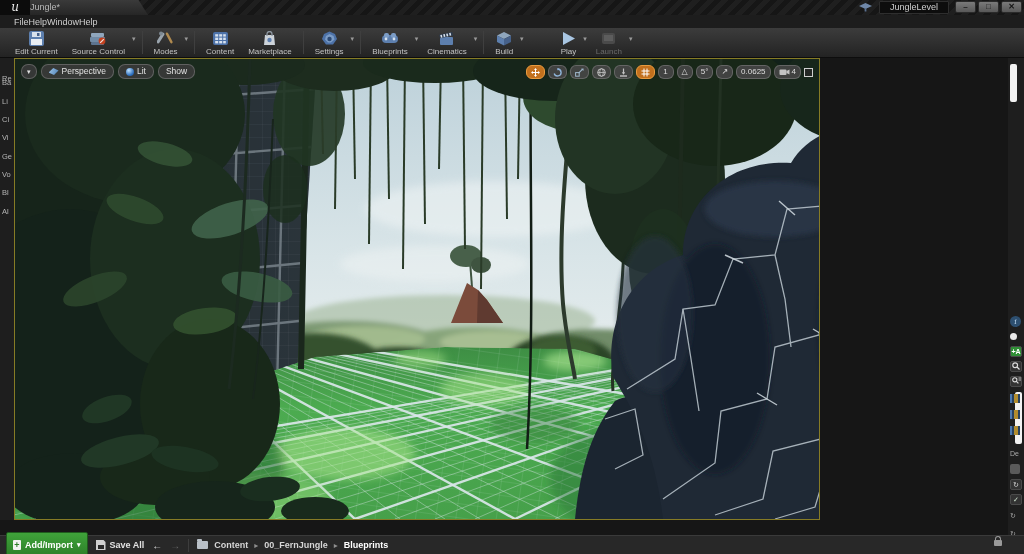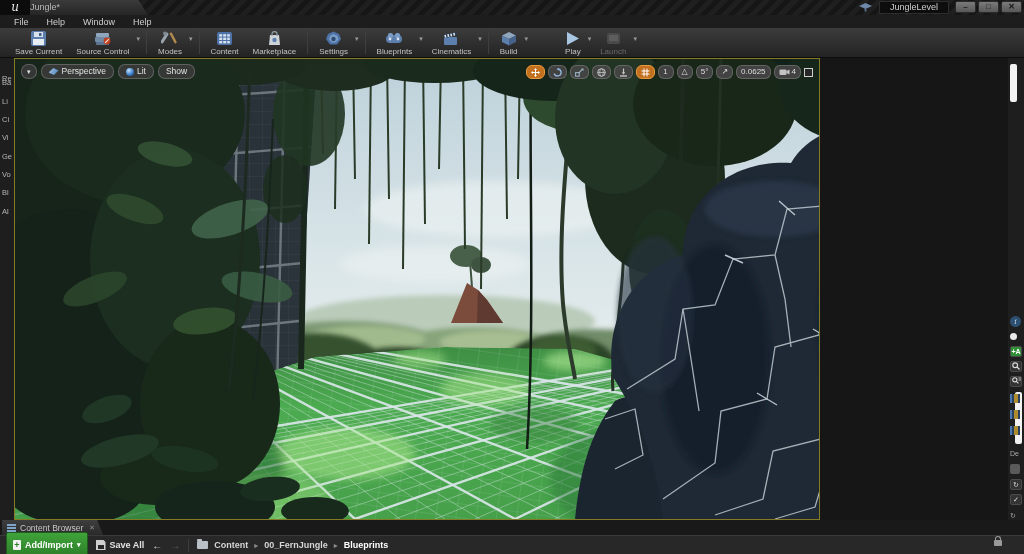--- a/index.html
+++ b/index.html
@@ -21,21 +21,21 @@
     background:#0d0d0d; border:1px solid #2e2e2e; border-radius:1px; color:#cfcfcf;
     font-size:9px; line-height:11px; }
   .gradcap { position:absolute; right:152px; top:3px; width:13px; height:9px; }
   .winbtns { position:absolute; right:2px; top:1px; display:flex; gap:2px; }
   .winbtn { width:21px; height:12px; background:linear-gradient(#7a7a7a,#585858);
     border:1px solid #2a2a2a; border-radius:2px; color:#151515; font-size:8px;
     line-height:10px; text-align:center; font-weight:bold; }
 
   
   .menubar { position:absolute; left:0; top:15px; width:1024px; height:13px; background:#1d1d1d;
-    display:flex; gap:18px; padding-left:14px; align-items:center; }
+    display:flex; padding-left:14px; align-items:center; }
   .menu-item { color:#cfcfcf; font-size:9px; }
 
   
   .toolbar { position:absolute; left:0; top:28px; width:1024px; height:30px;
     background:linear-gradient(#3c3c3c,#232323); border-bottom:1px solid #0d0d0d;
     display:flex; align-items:stretch; padding-left:8px; }
   .tb-group { display:flex; align-items:stretch; }
   .tb-sep { width:1px; background:#141414; border-right:1px solid #3f3f3f; margin:3px 4px; }
   .tb-btn { display:flex; flex-direction:column; align-items:center; justify-content:flex-start;
     padding:2px 7px 1px; position:relative; }
@@ -150,21 +150,21 @@
     <div class="tb-group">
       <div class="tb-btn">
         <span class="ic">
           <svg width="17" height="15" viewBox="0 0 17 15">
               <rect x="1" y="0" width="15" height="15" rx="2" fill="#5d7fae"></rect>
               <rect x="4" y="1" width="9" height="5" fill="#d9e2ec"></rect>
               <rect x="3" y="8" width="11" height="6" fill="#e9eef4"></rect>
               <rect x="9" y="2" width="2.5" height="3" fill="#46618a"></rect>
             </svg>
         </span>
-        <span class="lbl">Save Current</span>
+        <span class="lbl">Edit Current</span>
       </div>
       <div class="tb-btn">
         <span class="ic">
           <svg width="18" height="15" viewBox="0 0 18 15">
               <rect x="2" y="2" width="13" height="4" rx="1" fill="#8fa6bd"></rect>
               <rect x="1" y="6" width="15" height="5" rx="1" fill="#718ba6"></rect>
               <rect x="2" y="11" width="13" height="3" rx="1" fill="#5d7490"></rect>
               <circle cx="13" cy="10" r="3.4" fill="#c2401e"></circle>
               <rect x="10.4" y="9.4" width="5.2" height="1.2" fill="#efe2dc" transform="rotate(-45 13 10)"></rect>
             </svg>
@@ -699,31 +699,20 @@
         <span class="y"></span>
       </div>
     <div class="rr rr-txt" style="top:392px;">De</div>
     <div class="rr" style="top:406px; width:10px; height:10px; background:#5a5a5a; border-radius:2px;"></div>
     <div class="rr rr-chip" style="top:421px;">↻</div>
     <div class="rr rr-chip" style="top:436px; color:#cfe3cf;">✓</div>
     <div class="rr rr-txt" style="top:454px;">↻</div>
     <div class="rr rr-txt" style="top:472px;">↻</div>
   </div>
 
-  <div class="bottom-tabs">
-    <div class="cb-tab">
-      <span class="cb-ic">
-          <i></i>
-          <i></i>
-          <i></i>
-        </span>
-      <span class="t">Content Browser</span>
-      <span class="x">✕</span>
-    </div>
-  </div>
 
   <div class="bottom-bar">
     <div class="addimp">
       <span class="doc-ic"></span>
       <span>Add/Import</span>
       <span class="caret">▾</span>
     </div>
     <div class="bb-item">
       <span class="floppy"></span>
       <span>Save All</span>

